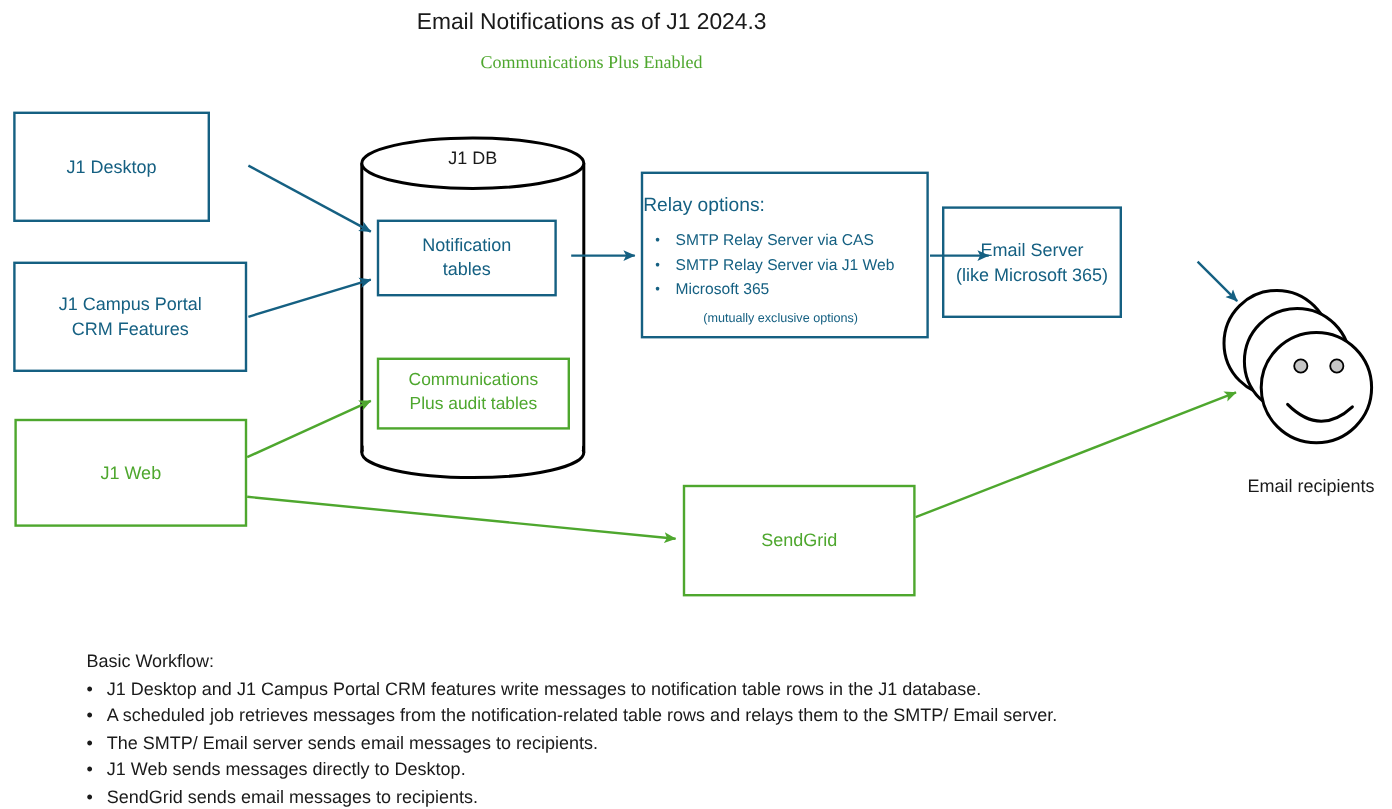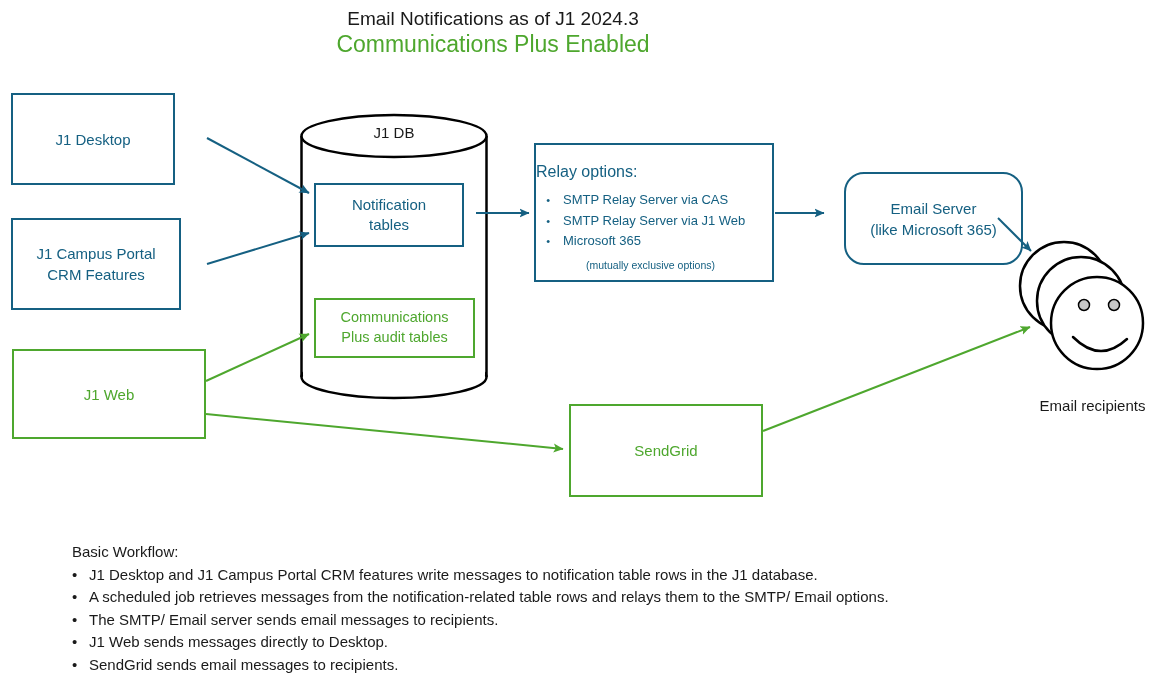--- a/index.html
+++ b/index.html
@@ -6,21 +6,21 @@
     --blue:#156082; --green:#4EA72E; --outline:#000000; --text:#1a1a1a; --eye_fill:#c6c6c6;
   }
   html,body{margin:0;padding:0;}
   body{
     width:1160px;height:674px;position:relative;background:#ffffff;overflow:hidden;
     font-family:"Liberation Sans","DejaVu Sans",sans-serif;color:var(--text);
   }
   .abs{position:absolute;}
   #titles{left:0;top:8px;width:986px;text-align:center;}
   .title{font-size:19px;color:var(--text);line-height:1.2;}
-  .subtitle{font-size:23px;color:var(--green);line-height:1.2;}
+  .subtitle{font-size:15px;color:var(--green);margin-top:13px;line-height:1.2;font-family:Liberation Serif, serif;}
   .box{
     position:absolute;border:2px solid var(--blue);background:transparent;
     display:flex;flex-direction:column;align-items:center;justify-content:center;
     text-align:center;font-size:15px;color:var(--blue);line-height:1.4;box-sizing:border-box;
   }
   .box.green{border-color:var(--green);color:var(--green);}
   .plain-label{position:absolute;text-align:center;font-size:15px;color:var(--text);}
   
   #relay-box{justify-content:flex-start;align-items:stretch;text-align:left;}
   .relay-heading{font-size:16px;text-align:left;margin-top:16px;}
@@ -77,21 +77,21 @@
 
 <div id="titles" class="abs">
   <div class="title">Email Notifications as of J1 2024.3</div>
   <div class="subtitle">Communications Plus Enabled</div>
 </div>
 
 <div class="box" style="left:11px;top:93px;width:164px;height:92px;">
   <span>J1 Desktop</span>
 </div>
 
-<div class="box" style="left:11px;top:218px;width:170px;height:92px;">
+<div class="box" style="left:11px;top:218px;width:195px;height:92px;">
   <span>J1 Campus Portal</span>
   <span>CRM Features</span>
 </div>
 
 <div class="box green" style="left:12px;top:349px;width:194px;height:90px;">
   <span>J1 Web</span>
 </div>
 
 <div class="plain-label" style="left:301px;top:124px;width:186px;">J1 DB</div>
 
@@ -117,40 +117,40 @@
       <span>SMTP Relay Server via J1 Web</span>
     </div>
     <div class="relay-row">
       <span class="relay-dot">•</span>
       <span>Microsoft 365</span>
     </div>
   </div>
   <div class="relay-note">(mutually exclusive options)</div>
 </div>
 
-<div class="box" style="left:844px;top:172px;width:179px;height:93px;border-radius:20px;">
+<div class="box" style="left:785px;top:172px;width:150px;height:93px;">
   <span>Email Server</span>
   <span>(like Microsoft 365)</span>
 </div>
 
 <div class="box green" style="left:569px;top:404px;width:194px;height:93px;">
   <span>SendGrid</span>
 </div>
 
 <div class="plain-label" style="left:1015px;top:397px;width:155px;">Email recipients</div>
 
 <div id="workflow" class="abs">
   <div>Basic Workflow:</div>
   <div class="wf-row">
     <span class="wf-dot">•</span>
     <span>J1 Desktop and J1 Campus Portal CRM features write messages to notification table rows in the J1 database.</span>
   </div>
   <div class="wf-row">
     <span class="wf-dot">•</span>
-    <span>A scheduled job retrieves messages from the notification-related table rows and relays them to the SMTP/ Email options.</span>
+    <span>A scheduled job retrieves messages from the notification-related table rows and relays them to the SMTP/ Email server.</span>
   </div>
   <div class="wf-row">
     <span class="wf-dot">•</span>
     <span>The SMTP/ Email server sends email messages to recipients.</span>
   </div>
   <div class="wf-row">
     <span class="wf-dot">•</span>
     <span>J1 Web sends messages directly to Desktop.</span>
   </div>
   <div class="wf-row">

